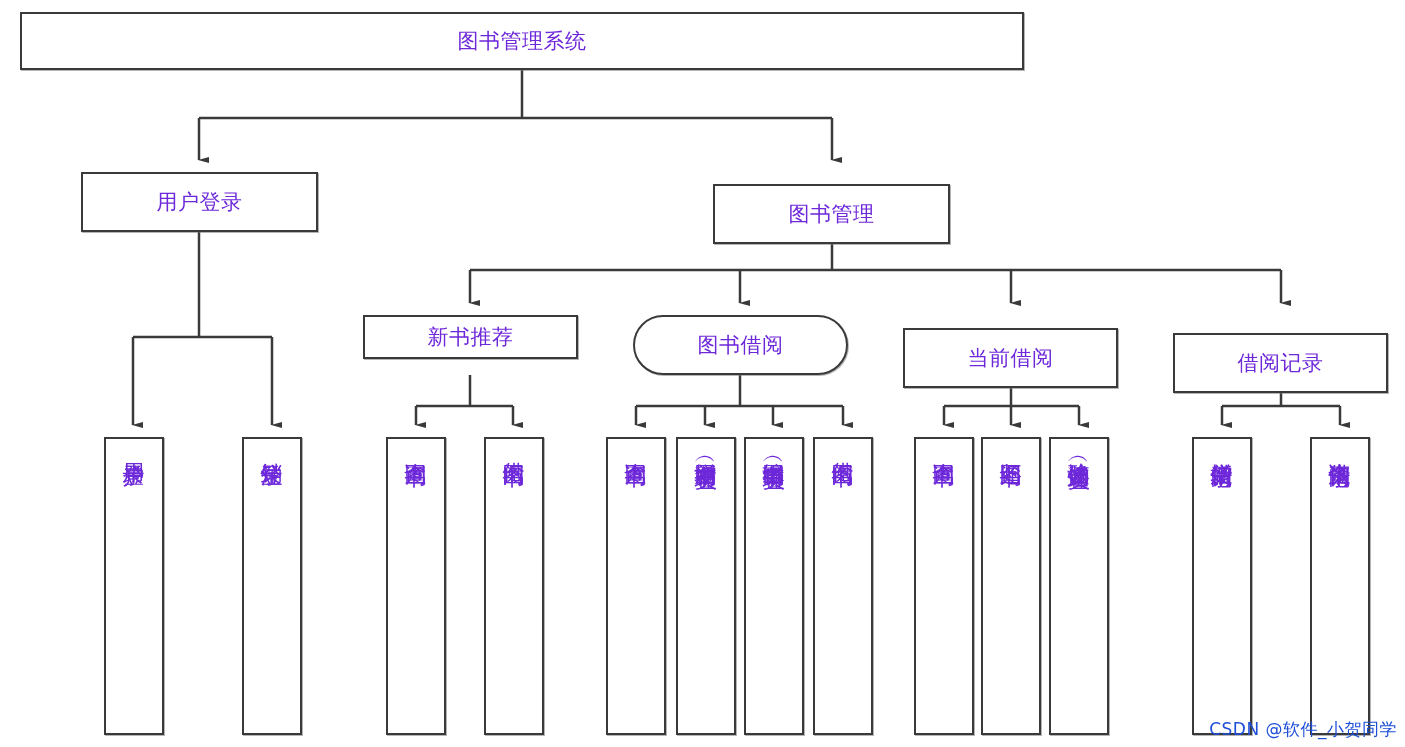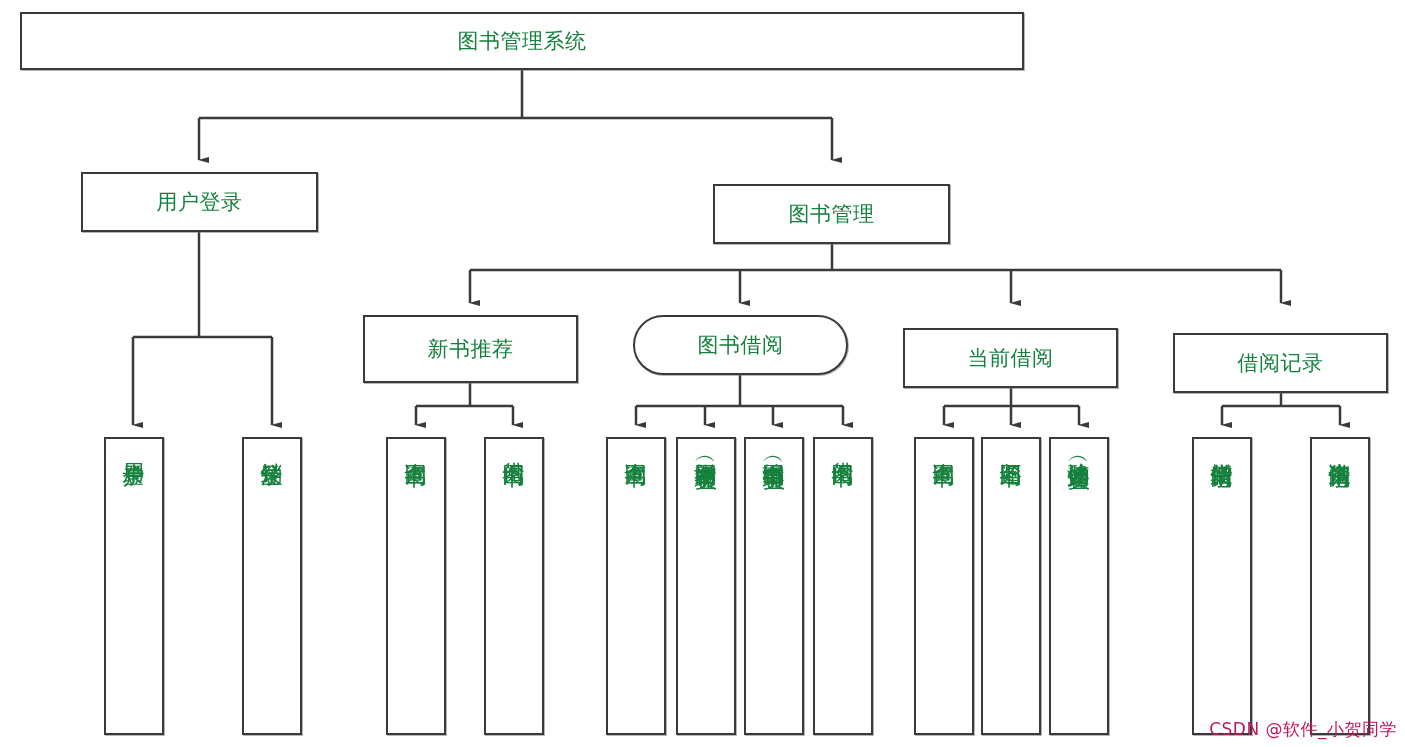--- a/index.html
+++ b/index.html
@@ -30,21 +30,21 @@
     position: absolute;
     box-sizing: border-box;
     border: 2px solid #3a3a3a;
     background: #ffffff;
     display: flex;
     align-items: center;
     justify-content: center;
     box-shadow: 1px 1px 0 rgba(120,120,120,0.55);
   }
   .node .label {
-    color: #15803d;
+    color: #6d28d9;
     text-align: left;
     line-height: 1.18;
     letter-spacing: 0.5px;
   }
   .node.horiz .label {
     font-size: 21px;
     white-space: nowrap;
   }
   .node.vert {
     align-items: flex-start;
@@ -61,21 +61,21 @@
   }
   .vert-center {
     align-items: center;
     padding-top: 0;
   }
   #watermark {
     position: absolute;
     right: 8px;
     bottom: 6px;
     font-size: 17px;
-    color: #be185d;
+    color: #1d4ed8;
     letter-spacing: 0.5px;
     white-space: nowrap;
     font-family: "DejaVu Sans", "Liberation Sans", sans-serif;
   }
 </style>
 </head>
 <body>
 
 <div id="canvas">
 
@@ -134,21 +134,21 @@
   </div>
 
   <div class="node horiz" style="left:81px; top:172px; width:237px; height:60px;">
     <span class="label">用户登录</span>
   </div>
 
   <div class="node horiz" style="left:713px; top:172px; width:237px; height:60px;margin-top:12px;">
     <span class="label">图书管理</span>
   </div>
 
-  <div class="node horiz" style="left:363px; top:315px; width:215px; height:68px;">
+  <div class="node horiz" style="left:363px; top:315px; width:215px; height:44px;">
     <span class="label">新书推荐</span>
   </div>
 
   <div class="node horiz" style="left:633px; top:315px; width:215px; height:60px;border-radius:30px;">
     <span class="label">图书借阅</span>
   </div>
 
   <div class="node horiz" style="left:903px; top:328px; width:215px; height:60px;">
     <span class="label">当前借阅</span>
   </div>

